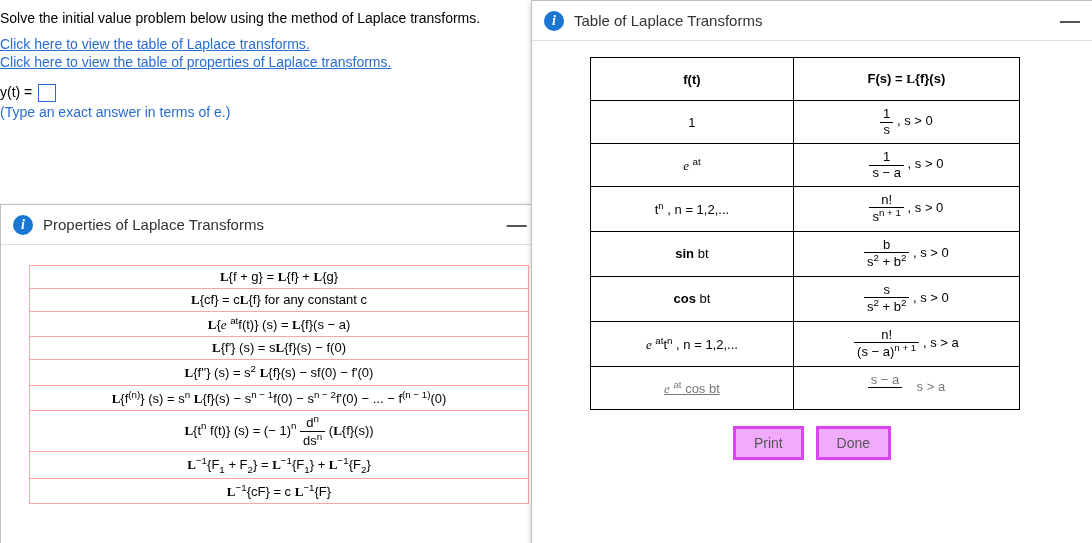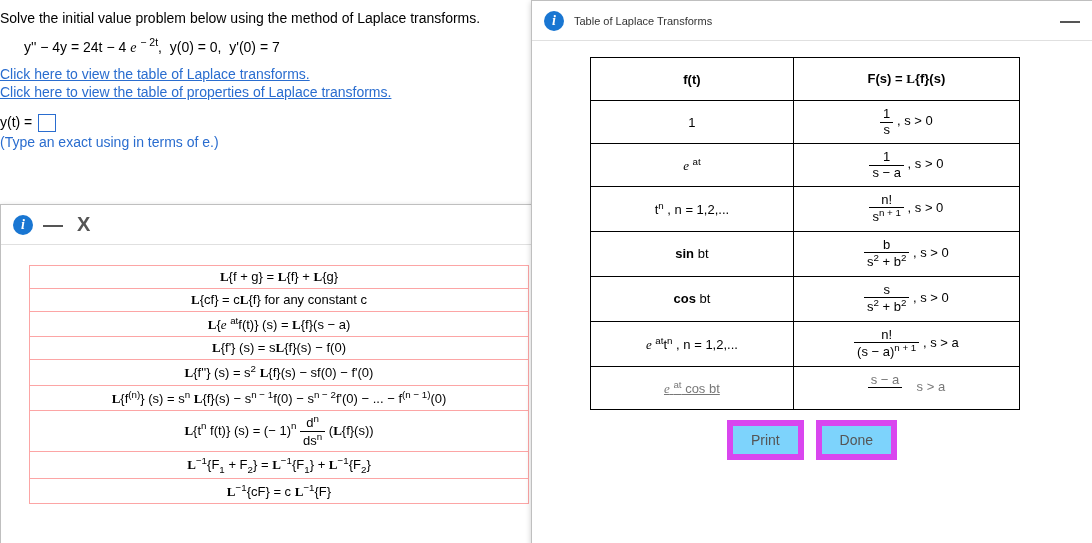--- a/index.html
+++ b/index.html
@@ -69,21 +69,21 @@
     font-weight: bold;
     text-align: center;
     line-height: 20px;
     font-style: italic;
     font-family: Georgia, serif;
     flex: 0 0 auto;
     margin-right: 10px;
   }
   .modal-title {
     flex: 1 1 auto;
-    font-size: 11px;
+    font-size: 15px;
     color: #333;
   }
   .modal-controls {
     flex: 0 0 auto;
     display: flex;
     gap: 14px;
   }
   .ctrl {
     font-size: 20px;
     color: #555;
@@ -140,22 +140,22 @@
     margin-left: 12px;
   }
   .buttons-row {
     position: absolute;
     left: 0; right: 0;
     bottom: -46px;
     text-align: center;
   }
   .btn {
     display: inline-block;
-    border: 6px solid #d946ef;
-    background: #7dd3fc;
+    border: 3px solid #d946ef;
+    background: #f0abfc;
     padding: 6px 18px;
     margin: 0 4px;
     font-size: 14px;
     cursor: pointer;
     color: #555;
   }
 
   
   .frac {
     display: inline-block;
@@ -168,37 +168,35 @@
   sup, sub { font-size: 0.75em; }
   .math-i { font-style: italic; font-family: Georgia, 'Times New Roman', serif;}
   .scriptL { font-family: 'Segoe Script', 'Comic Sans MS', cursive; font-weight:bold; }
 </style>
 </head>
 <body>
 
 <div class="main-problem">
   <div class="problem-text">Solve the initial value problem below using the method of Laplace transforms.</div>
 
-  <div class="equation">
-    y'' − 4y = 24t − 4 <span class="math-i">e</span> <sup>− 2t</sup>,&nbsp; y(0) = 0,&nbsp; y'(0) = 7
-  </div>
 
   <a class="link">Click here to view the table of Laplace transforms.</a>
   <a class="link">Click here to view the table of properties of Laplace transforms.</a>
 
   <div class="answer-row">
     <span>y(t) =</span>
     <span class="answer-box"></span>
   </div>
-  <div class="hint">(Type an exact using in terms of e.)</div>
+  <div class="hint">(Type an exact answer in terms of e.)</div>
 </div>
 
 <div class="modal modal-properties">
   <div class="modal-header">
     <div class="info-icon">i</div>
+    <div class="modal-title">Properties of Laplace Transforms</div>
     <div class="modal-controls">
       <div class="ctrl">—</div>
       <div class="ctrl">X</div>
     </div>
   </div>
   <div class="prop-body">
     <table class="prop-table">
       <tbody>
           <tr>
             <td><span class="scriptL">L</span>{f + g} = <span class="scriptL">L</span>{f} + <span class="scriptL">L</span>{g}</td>

